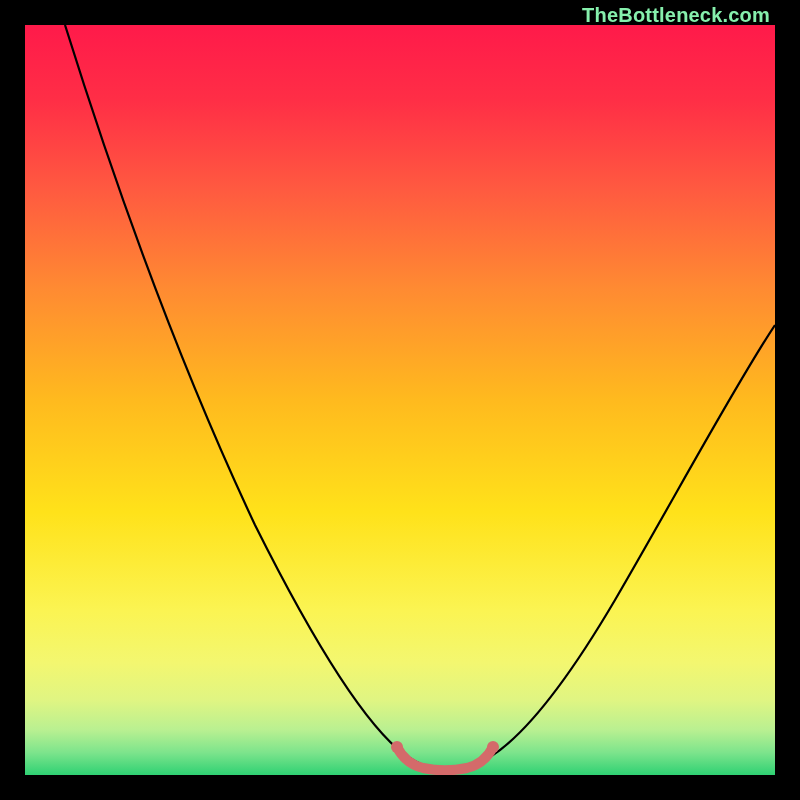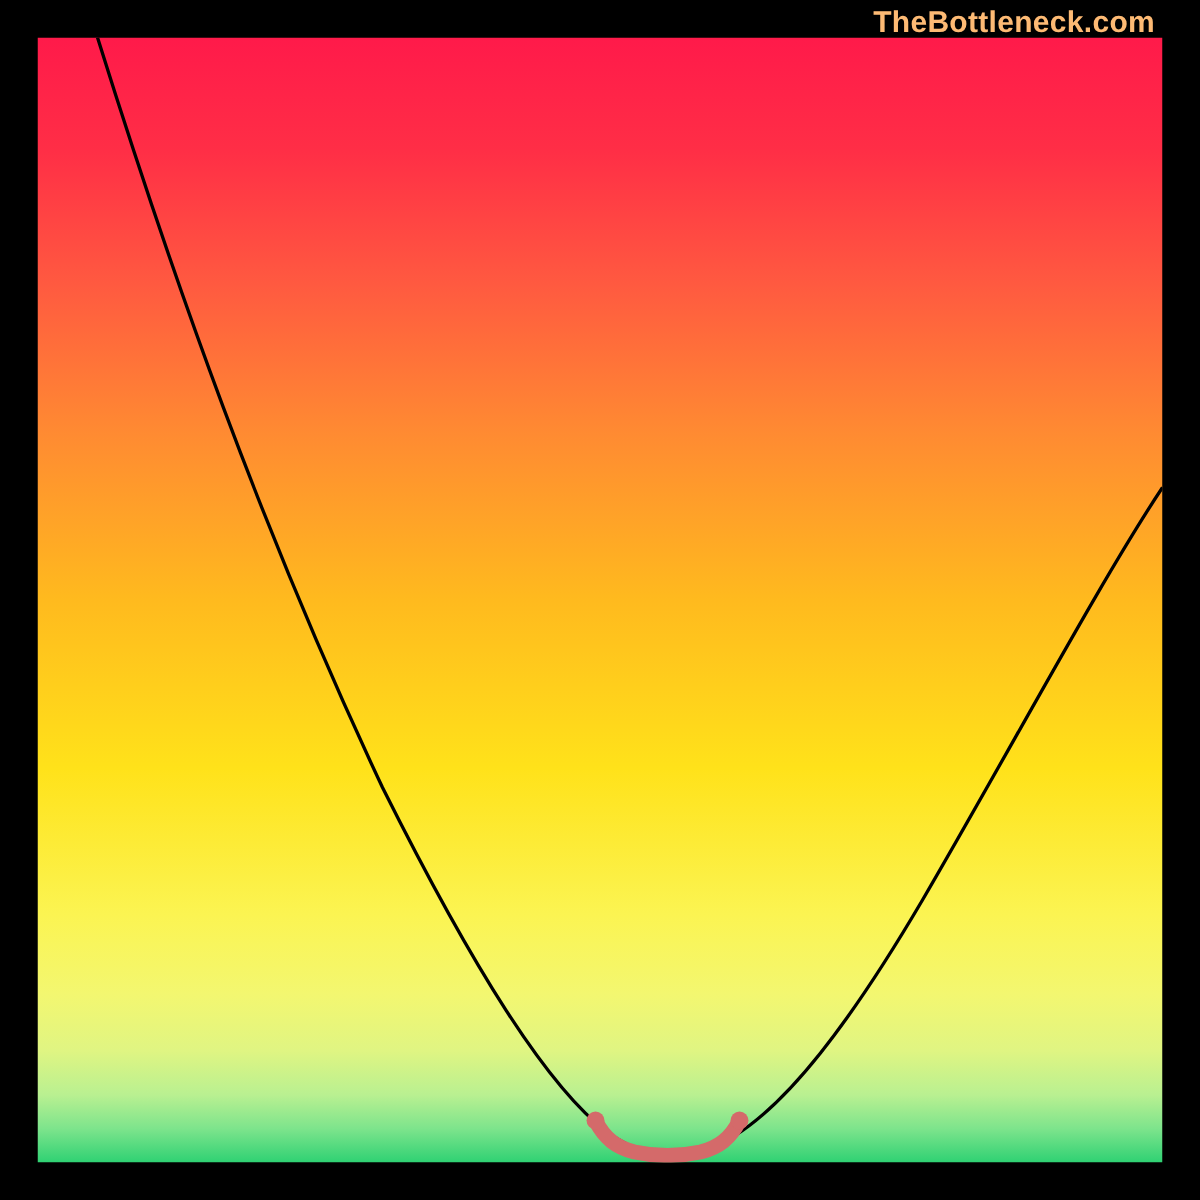--- a/index.html
+++ b/index.html
@@ -33,21 +33,21 @@
     height: 750px;
     pointer-events: none;
   }
   .watermark {
     position: absolute;
     top: 4px;
     right: 30px;
     font-family: Arial, Helvetica, sans-serif;
     font-size: 20px;
     font-weight: 600;
-    color: #fdba74;
+    color: #86efac;
     letter-spacing: 0.2px;
   }
 </style>
 </head>
 <body>
 
 <div class="frame">
 
   <svg class="gradient-area" viewBox="0 0 750 750" preserveAspectRatio="none">
     <defs>

